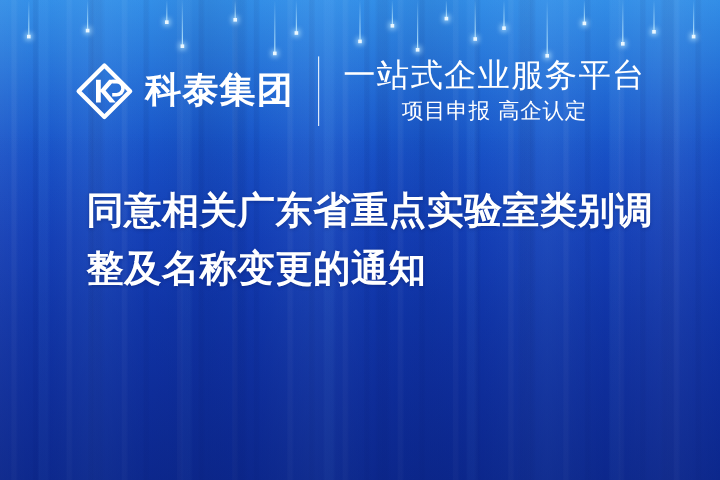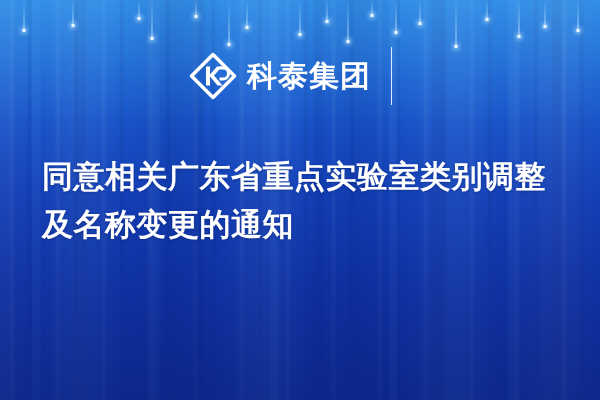--- a/index.html
+++ b/index.html
@@ -163,21 +163,21 @@
   .tag-sub {
     font-size:18px; line-height:1.2; color:#ffffff;
     letter-spacing:.5px; margin-top:3px;
     font-family:"DejaVu Sans","Liberation Sans",sans-serif;
     white-space:nowrap;
   }
 
   
   .headline {
     position:absolute;
-    left:42px; right:40px; top:152px;
+    left:72px; right:40px; top:152px;
     font-size:31px;
     line-height:1.55;
     font-weight:bold;
     color:#ffffff;
     letter-spacing:.5px;
     font-family:"DejaVu Sans","Liberation Sans",sans-serif;
     text-shadow:0 1px 3px rgba(0,18,70,.30);
   }
 </style>
 </head>
@@ -282,18 +282,22 @@
         </g>
       </svg>
 
       <div class="brand-text">
         <div class="brand-cn">科泰集团</div>
       </div>
     </div>
 
     <div class="divider"></div>
 
+    <div class="tagline">
+      <div class="tag-main">一站式企业服务平台</div>
+      <div class="tag-sub">项目申报 高企认定</div>
+    </div>
 
   </div>
 
   <div class="headline">同意相关广东省重点实验室类别调整及名称变更的通知</div>
 
 </div>
 
 </body></html>

